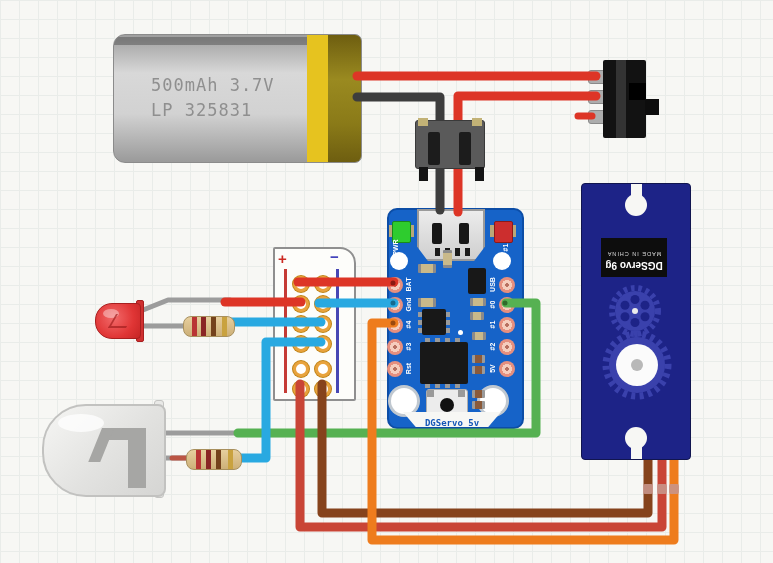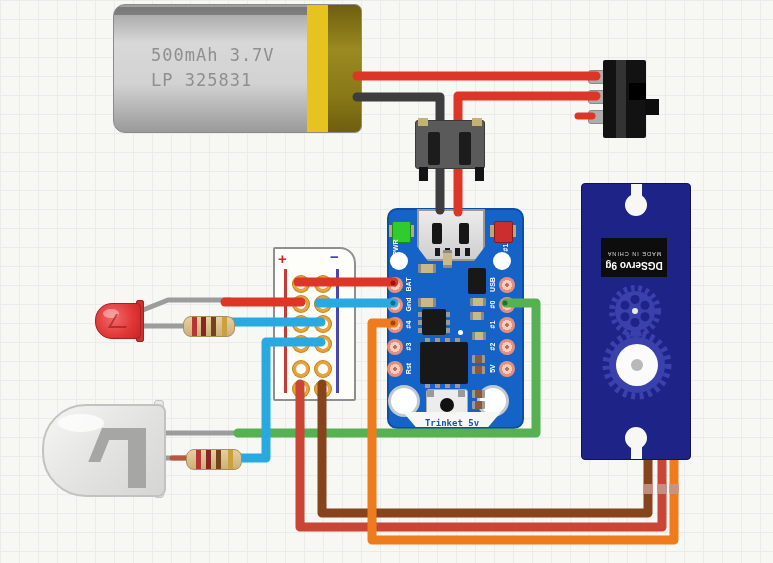--- a/index.html
+++ b/index.html
@@ -5,21 +5,21 @@
   html,body{margin:0;padding:0;background:#fff;}
   #canvas{position:relative;width:773px;height:563px;overflow:hidden;
     background-color:#f7f7f4;
     background-image:linear-gradient(to right,#e9ece9 1px,transparent 1px),
                      linear-gradient(to bottom,#e9ece9 1px,transparent 1px);
     background-size:19px 19px;
     font-family:"Liberation Sans",sans-serif;}
   .abs{position:absolute;}
   svg.wires{position:absolute;left:0;top:0;pointer-events:none;}
   
-  #battery{left:113px;top:4px;width:247px;height:127px;border-radius:12px 7px 7px 12px;
+  #battery{left:113px;top:34px;width:247px;height:127px;border-radius:12px 7px 7px 12px;
     background:linear-gradient(to bottom,#9e9e9e,#d8d8d8 30%,#d2d2d2 62%,#9a9a9a);
     border:1px solid #8b8b8b;overflow:hidden;}
   #battery .topstrip{left:0;top:2px;width:100%;height:8px;background:rgba(70,70,70,.45);}
   #battery .ystripe{left:193px;top:0;width:21px;height:100%;background:#e6c31f;}
   #battery .cap{left:214px;top:0;width:33px;height:100%;
     background:linear-gradient(to bottom,#6e5e10,#9a8a20 35%,#8a7a18 70%,#6e5e10);}
   #battery .btxt{left:37px;top:38px;font:17px "DejaVu Sans Mono",monospace;color:#8f8f8f;
     letter-spacing:1px;line-height:25px;white-space:pre;}
   
   #perfboard{left:273px;top:247px;width:79px;height:150px;background:#fdfdfa;
@@ -197,21 +197,21 @@
     <div class="mhole" style="left:69px;top:120px;width:5px;height:5px;"></div>
 
     <div class="abs" id="rstbtn">
       <div class="bpad" style="left:0;top:0;"></div>
       <div class="bpad" style="left:31px;top:0;"></div>
       <div class="bpad" style="left:0;top:22px;"></div>
       <div class="bpad" style="left:31px;top:22px;"></div>
       <div class="bcirc"></div>
     </div>
     <div class="abs" id="trapz">
-      <span>Trinket 5v</span>
+      <span>DGServo 5v</span>
     </div>
   </div>
 
   <div class="swpin" style="left:588px;top:70px;"></div>
   <div class="swpin" style="left:588px;top:90px;"></div>
   <div class="swpin" style="left:588px;top:110px;"></div>
 
   <svg class="wires" width="773" height="563" viewBox="0 0 773 563">
     <g fill="none" stroke-linecap="round" stroke-linejoin="round">
 

